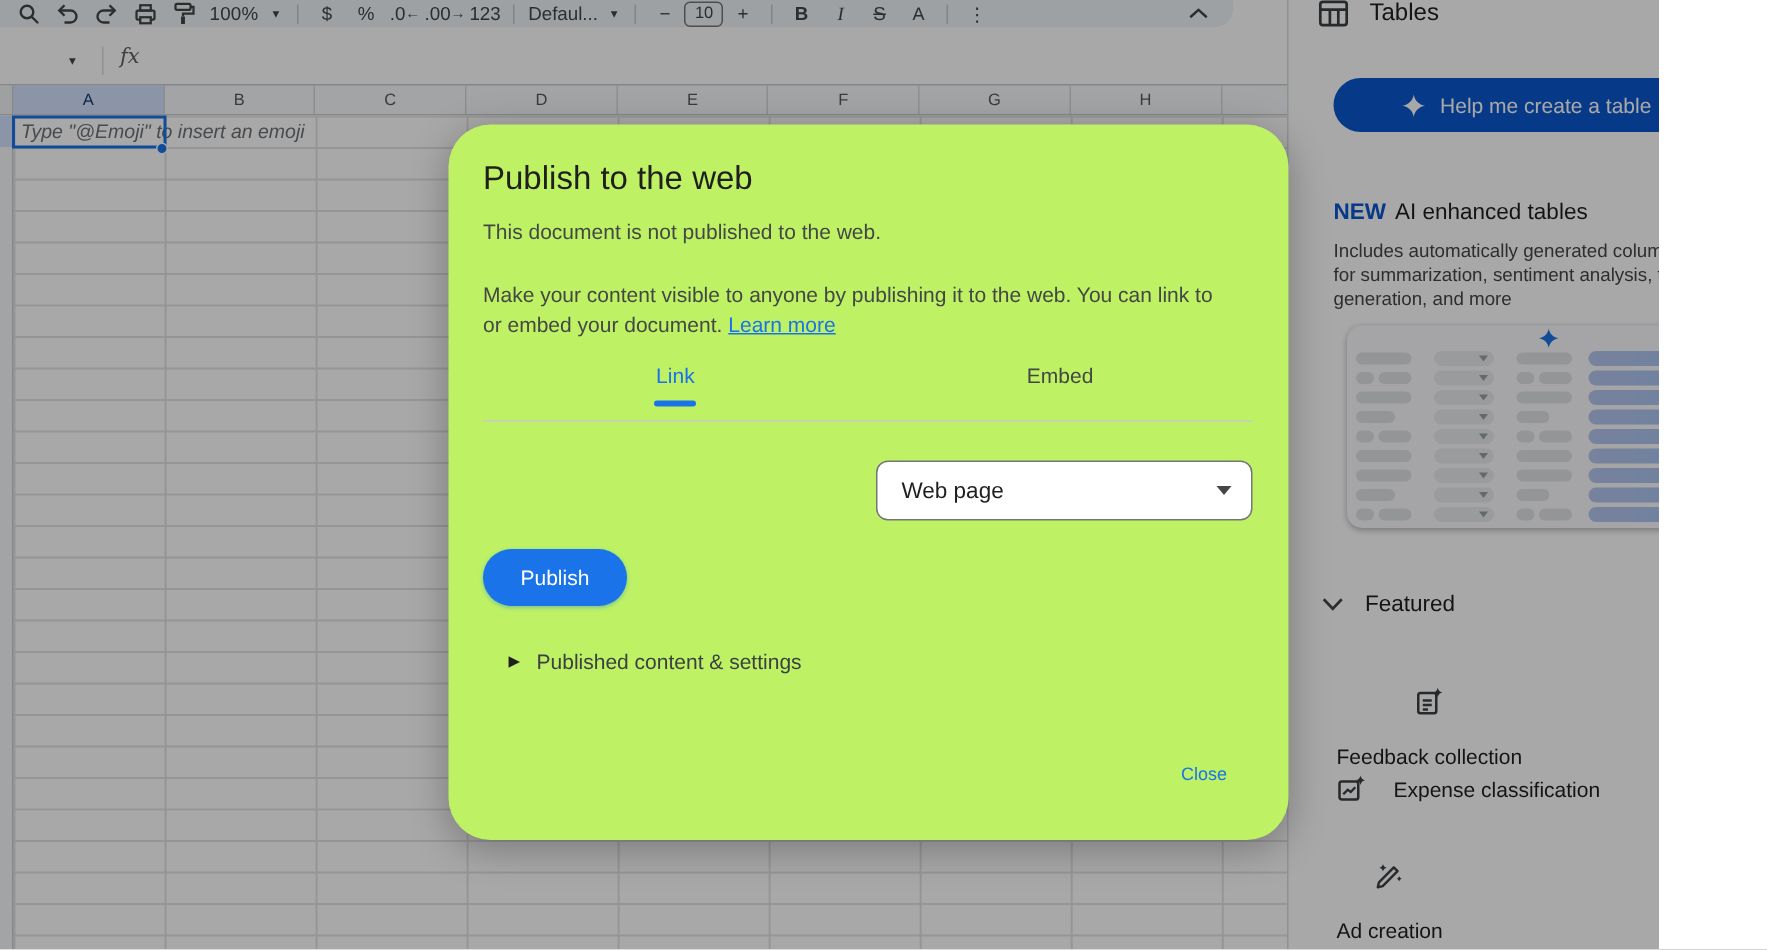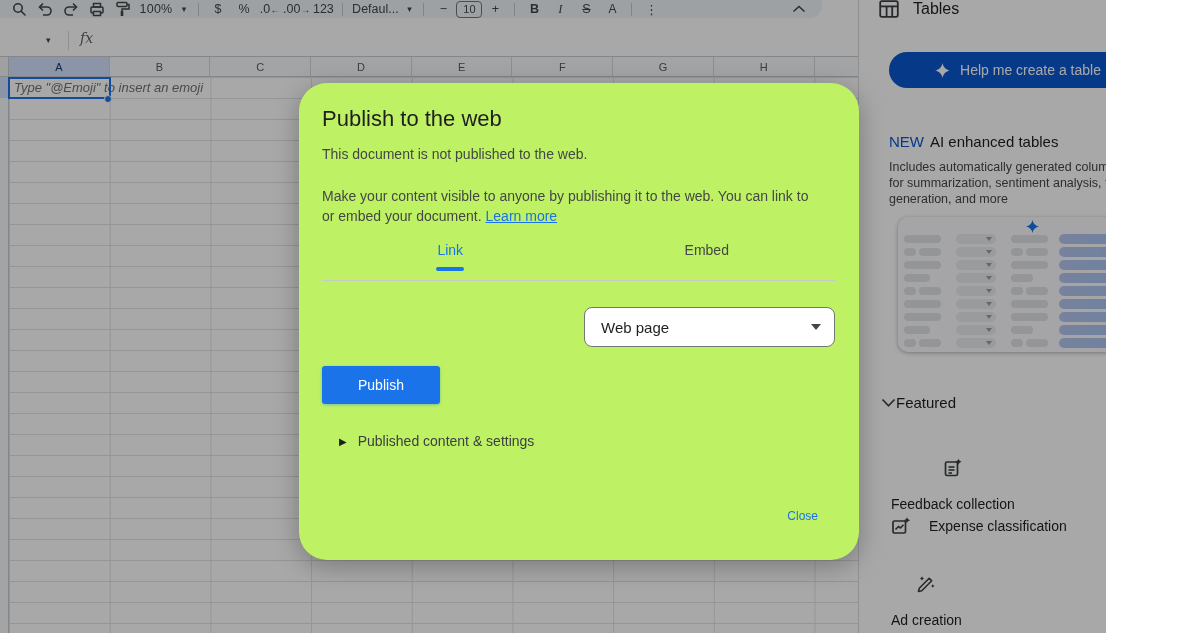--- a/index.html
+++ b/index.html
@@ -65,21 +65,21 @@
   
   .sidebar { position:absolute; left:858px; top:0; width:320px; height:633px; background:#fff;
     border-left:1px solid #dadce0; z-index:5; }
   .sb-icon { position:absolute; left:20px; top:0px; }
   .sb-title { position:absolute; left:54px; top:0px; font-size:16px; font-weight:500; color:#1f1f1f; }
   .sb-close { position:absolute; right:16px; top:0px; font-size:15px; color:#444746; cursor:pointer; }
   .help-btn { position:absolute; left:30px; top:52px; width:258px; height:36px; border-radius:18px;
     background:#0b57d0; color:#fff; font-size:14px; font-weight:500; display:flex; align-items:center;
     justify-content:center; gap:10px; cursor:pointer; }
   .new-row { position:absolute; left:30px; top:133px; font-size:15px; }
-  .new-badge { color:#0b57d0; font-weight:400; margin-right:6px;margin-top:12px; }
+  .new-badge { color:#0b57d0; font-weight:700; margin-right:6px;margin-top:12px; }
   .ai-heading { color:#1f1f1f; font-weight:500; }
   .ai-desc { position:absolute; left:30px; top:159px; width:238px; font-size:12.5px; line-height:16px;
     color:#474747; }
   .illus { position:absolute; left:39px; top:217px; width:224px; height:135px; border-radius:10px;
     background:#fafbfd; box-shadow:0 1px 4px rgba(0,0,0,0.3); overflow:hidden; }
   .illus-sparkle { position:absolute; left:128px; top:2px; }
   .illus-rows { position:absolute; left:0; top:18px; width:100%; }
   .irow { height:8px; margin:0 0 5px 0; position:relative; }
   .bar { position:absolute; top:0; height:8px; border-radius:4px; background:#dfe2e6; }
   .c1a { left:6px; width:37px; }
@@ -87,21 +87,21 @@
   .c1c { left:6px; width:26px; }
   .chip { position:absolute; left:58px; top:-1px; width:40px; height:10px; border-radius:5px;
     background:#e9ebee; }
   .chip:after { content:""; position:absolute; right:4px; top:3px; border-left:3px solid transparent;
     border-right:3px solid transparent; border-top:4px solid #9aa0a6; }
   .c3a { left:113px; width:37px; }
   .c3b1 { left:113px; width:12px; } .c3b2 { left:128px; width:22px; }
   .c3c { left:113px; width:22px; }
   .cblue { position:absolute; left:161px; top:-1px; width:56px; height:10px; border-radius:5px;
     background:linear-gradient(90deg,#b6c6ee,#a9c5f2); }
-  .featured-hdr { position:absolute; left:22px; top:394px; display:flex; align-items:center; 
+  .featured-hdr { position:absolute; left:22px; top:394px; display:flex; align-items:center; gap:14px;
     cursor:pointer; }
   .featured-label { font-size:15px; color:#1f1f1f; }
   .feat-item { position:absolute; left:32px; display:flex; align-items:center; gap:18px; cursor:pointer; }
   .feat-item .lbl { font-size:14px; color:#1f1f1f; }
   .fi-1 { top:458px;flex-direction:column; } .fi-2 { top:516px; } .fi-3 { top:574px;flex-direction:column; }
   .sb-scrollbar { position:absolute; left:305px; top:120px; width:7px; height:335px; border-radius:4px;
     background:#bdc1c6; }
 
   
   .dialog { position:absolute; left:299px; top:83px; width:560px; height:477px; background:#bef264;
@@ -117,22 +117,22 @@
   .tab.inactive { color:#444746; }
   .tab-indicator { position:absolute; left:137px; top:184px; width:28px; height:4px; border-radius:3px;
     background:#1a73e8; }
   .tabs-divider { position:absolute; left:23px; top:197px; width:513px; height:1px; background:#c7cac9; }
   .dd { position:absolute; top:224px; width:251px; height:40px; border:1px solid #747775;
     border-radius:8px; display:flex; align-items:center; cursor:pointer; background:#fff; }
   .dd-1 { left:23px; } .dd-2 { left:285px; }
   .dd .val { margin-left:16px; font-size:15px; color:#1f1f1f; }
   .dd .car { position:absolute; right:13px; top:16px; border-left:5px solid transparent;
     border-right:5px solid transparent; border-top:6px solid #444746; }
-  .publish-btn { position:absolute; left:23px; top:283px; height:38px; padding:0 36px;
-    border-radius:3px; background:#1a73e8; color:#fff; font-size:14px; font-weight:500;
+  .publish-btn { position:absolute; left:23px; top:283px; height:38px; padding:0 25px;
+    border-radius:19px; background:#1a73e8; color:#fff; font-size:14px; font-weight:500;
     display:flex; align-items:center; border:none; cursor:pointer;
     box-shadow:0 1px 3px rgba(26,115,232,.4); }
   .expander { position:absolute; left:40px; top:350px; display:flex; align-items:center; gap:11px;
     cursor:pointer; }
   .expander .tri { font-size:10px; color:#1f1f1f; }
   .expander .lbl { font-size:14px; color:#3c4043; }
   .dlg-close { position:absolute; right:41px; top:426px; font-size:12px; font-weight:500;
     color:#1a73e8; cursor:pointer; }
 </style>
 </head>

